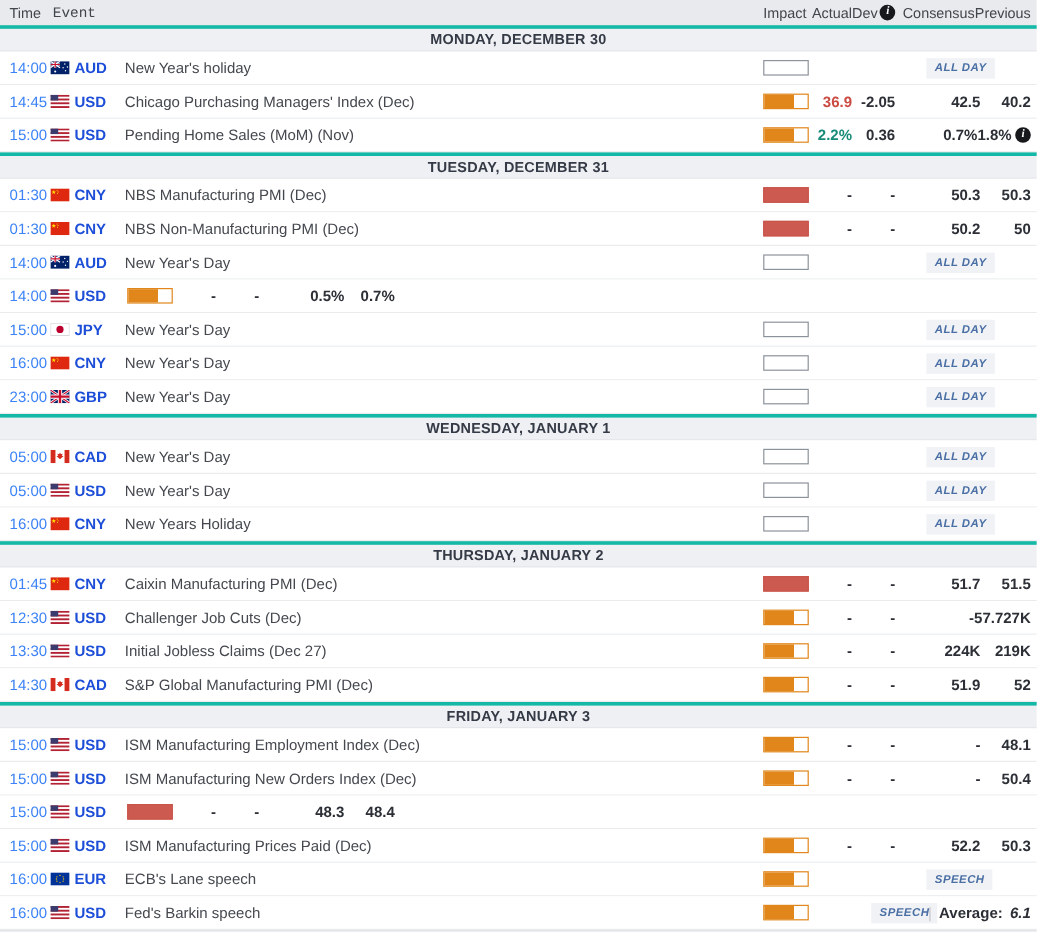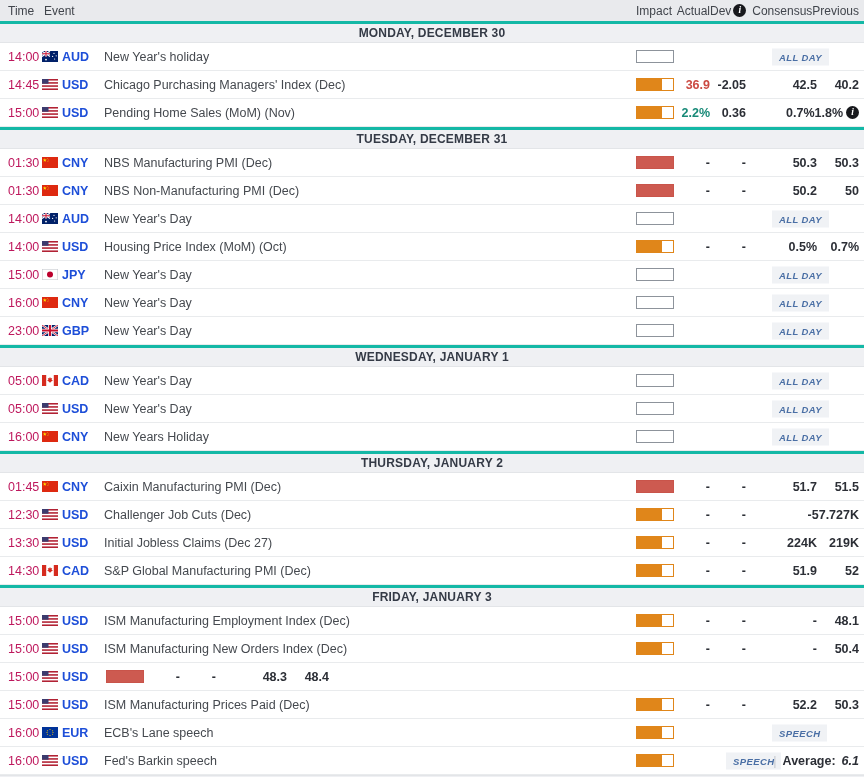--- a/index.html
+++ b/index.html
@@ -9,41 +9,41 @@
     font-family:"Liberation Sans", sans-serif;
   }
   .calendar { width:864px; }
 
   
   .header {
     display:flex; align-items:center; height:21px;
     background:#e9eaed; color:#41454c; font-size:12px;
   }
   .h-time { margin-left:8px; width:36px; }
-  .h-event { flex:1 1 auto; }
+  .h-event { flex:1 1 auto;font-family:Liberation Mono, monospace; }
   .h-impact { margin-left:12px; width:38px; flex:0 0 auto; }
   .h-actual { flex:0 0 36px; text-align:right; }
   .h-dev { flex:0 0 36px; display:flex; justify-content:flex-end; align-items:center; gap:2px; }
   .h-consensus { flex:1 1 64px; text-align:right; min-width:0; }
   .h-previous { flex:0 0 auto; min-width:47px; padding-right:5px; text-align:right; }
   .h-right { display:flex; align-items:center; flex:0 0 240px; }
 
   
   .day-sep {
     height:22px; background:#eff0f3; display:flex; align-items:center; justify-content:center;
     border-top:3px solid #14b8a6; border-bottom:1px solid #e3e5e8;
   }
   .day-label { font-weight:bold; font-size:12px; color:#343a46; letter-spacing:.2px; }
 
   
   .event-row {
     height:28px; display:flex; align-items:center;
     border-bottom:1px solid #e9ebed; background:#fff;
   }
-  .time { margin-left:8px; width:34px; font-size:12.5px; color:#be185d; flex:0 0 auto; }
+  .time { margin-left:8px; width:34px; font-size:12.5px; color:#3b82f6; flex:0 0 auto; }
   .flag { width:16px; height:11px; flex:0 0 auto; display:inline-flex; }
   .flag svg { display:block; }
   .currency { margin-left:4px; width:32px; font-weight:bold; font-size:12.5px; color:#1d4ed8; flex:0 0 auto; }
   .event-name { margin-left:10px; font-size:12.5px; color:#45494f; flex:1 1 auto; white-space:nowrap; overflow:hidden; }
 
   .right { position:relative; display:flex; align-items:center; flex:0 0 240px; height:100%; }
   .impact { margin-left:12px; width:38px; height:13px; flex:0 0 auto; }
   .impact-holiday { background:#fff; border:1px solid #8d939b; }
   .impact-medium { background:linear-gradient(90deg,#e0861a 0,#e0861a 25px,#fff 25px); border:1px solid #e0861a; }
   .impact-high { background:#cd5a50; border:1px solid #c9544a; }
@@ -294,21 +294,20 @@
             <g fill="#b22234">
               <rect y="0" width="16" height="1.57"></rect>
               <rect y="3.14" width="16" height="1.57"></rect>
               <rect y="6.28" width="16" height="1.57"></rect>
               <rect y="9.42" width="16" height="1.58"></rect>
             </g>
             <rect width="6.5" height="4.71" fill="#3c3b6e"></rect>
           </svg>
         </span>
     <span class="currency">USD</span>
-    <span class="event-name">Housing Price Index (MoM) (Oct)</span>
     <div class="right">
       <span class="impact impact-medium"></span>
       <span class="cell actual">-</span>
       <span class="cell dev">-</span>
       <span class="cell consensus">0.5%</span>
       <span class="cell previous">
         <span class="prev-text">0.7%</span>
 
       </span>
 

